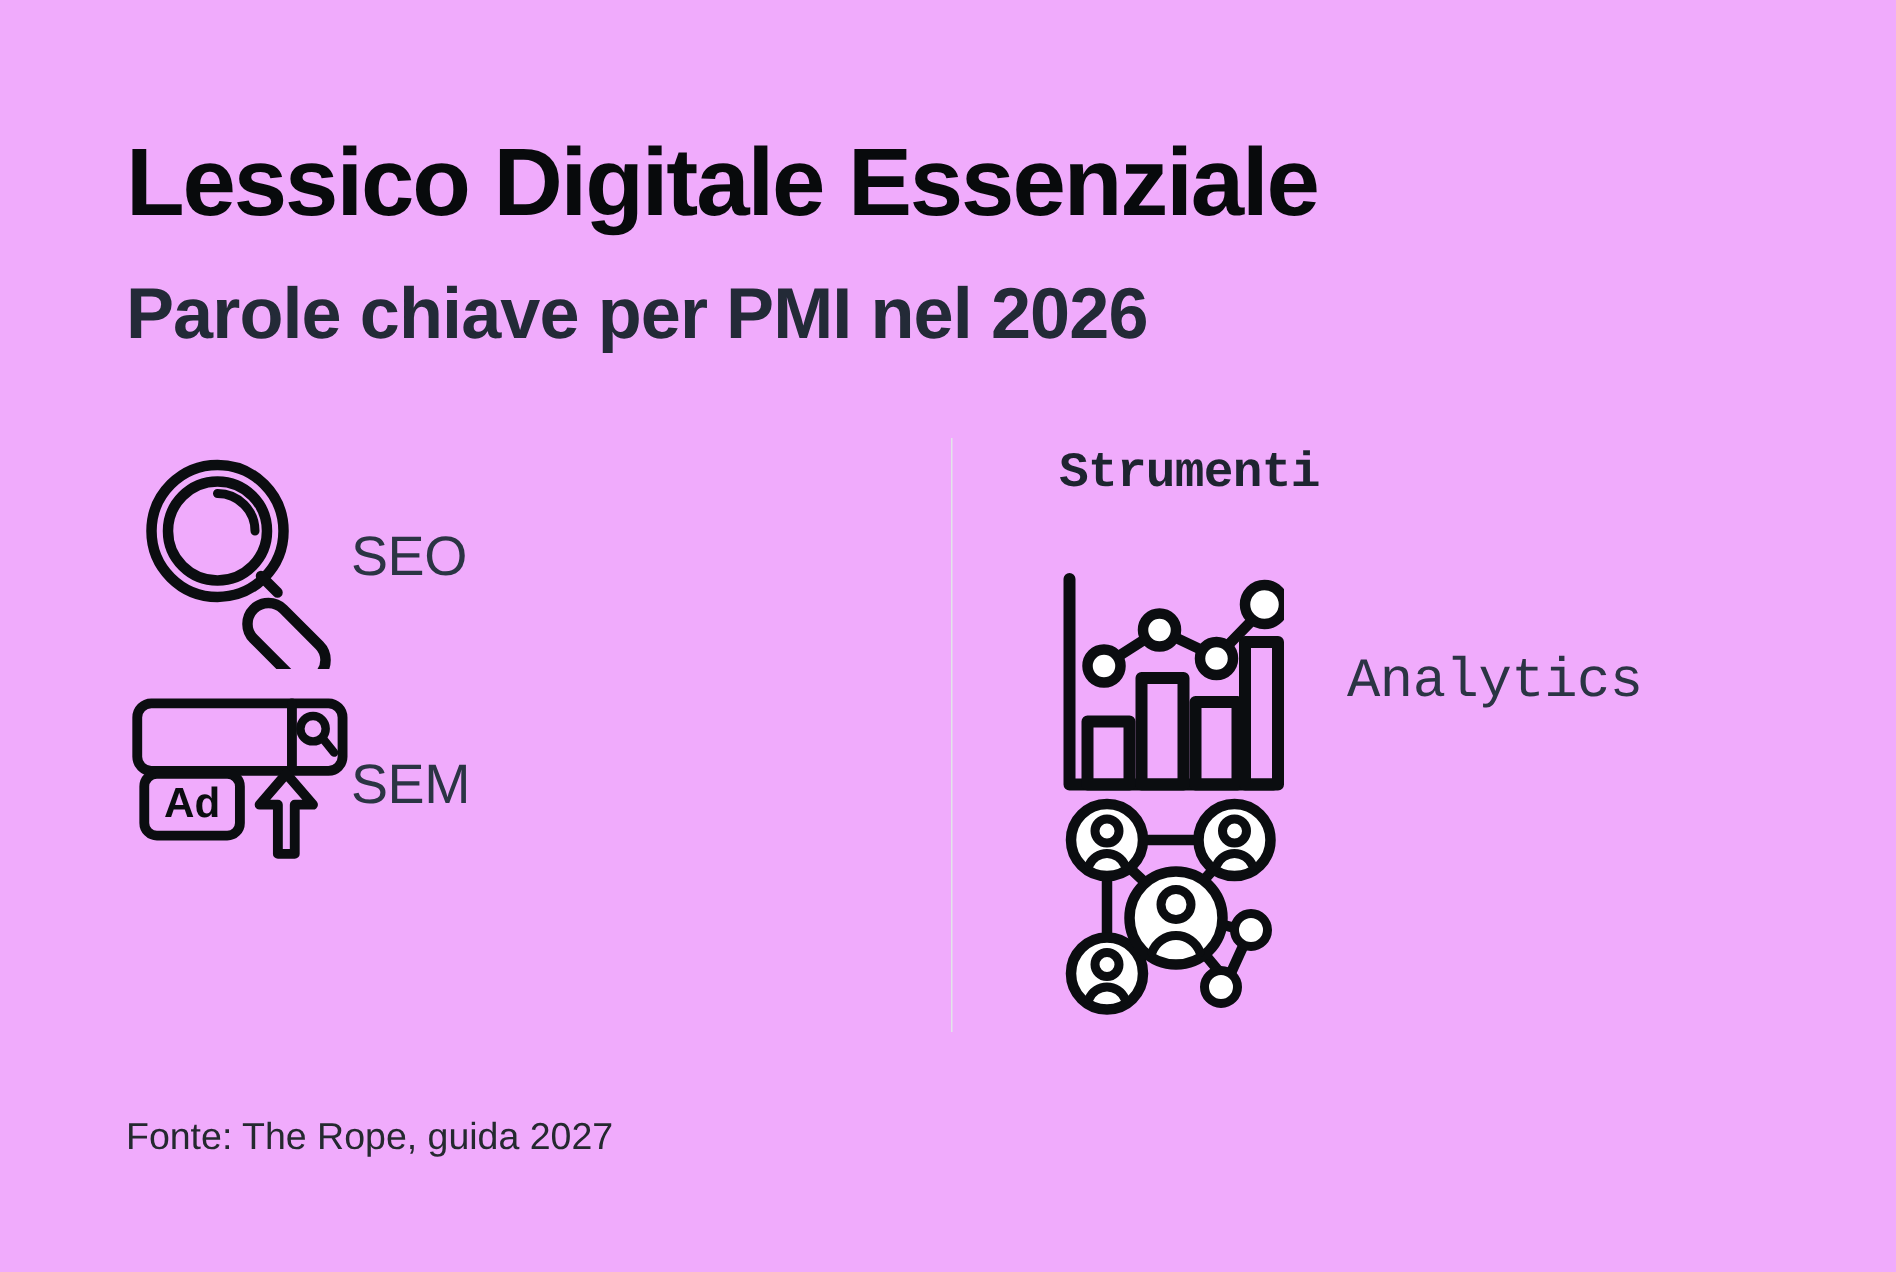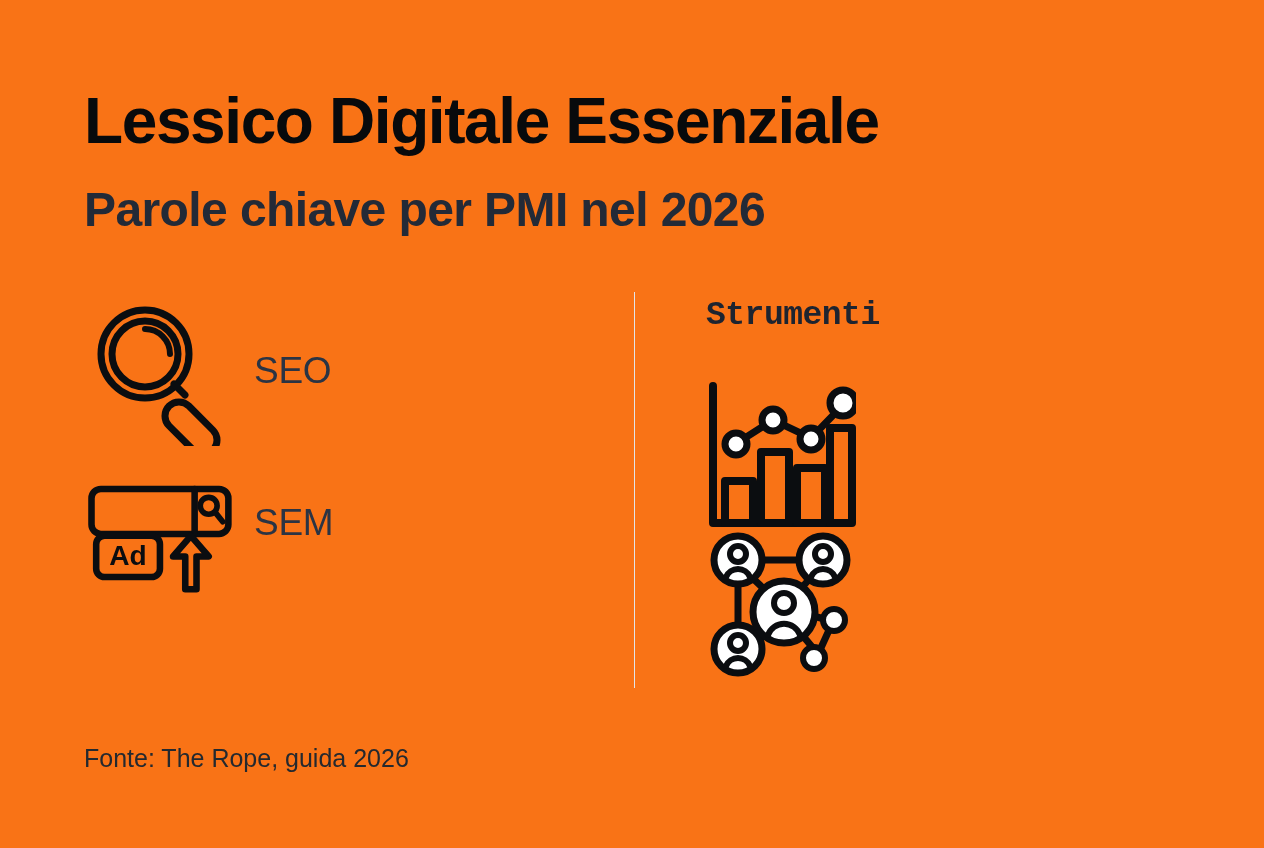--- a/index.html
+++ b/index.html
@@ -13,21 +13,21 @@
     font-family: "Liberation Sans", sans-serif;
     -webkit-font-smoothing: antialiased;
     overflow: hidden;
     position: relative;
   }
   .canvas {
     position: absolute;
     left: 0; top: 0;
     width: 1264px;
     height: 848px;
-    background: #f97316;
+    background: #f0abfc;
   }
 
   
   .title {
     position: absolute;
     left: 84px;
     top: 84px;
     width: 1100px;
     font-size: 64px;
     line-height: 74px;
@@ -81,37 +81,37 @@
     display: flex;
     align-items: center;
     height: 150px;
     margin-bottom: 2px;
   }
   .row .icon-slot {
     width: 150px;
     min-width: 150px;
     height: 150px;
     display: flex;
-    align-items: flex-end;
+    align-items: flex-start;
     justify-content: flex-start;
   }
   .col-right .row .icon-slot {
     width: 160px;
     min-width: 160px;
     justify-content: flex-start;
   }
   .row .label {
     font-size: 37px;
     line-height: 44px;
     font-weight: 400;
     letter-spacing: -0.3px;
     color: #2b3444;
     white-space: nowrap;
   }
-  .col-left .row .label { margin-left: 20px; }
+  .col-left .row .label { }
   .col-right .row .label { margin-left: 32px; }
 
   
   .footer {
     position: absolute;
     left: 84px;
     top: 742px;
     font-size: 25px;
     line-height: 32px;
     font-weight: 400;
@@ -184,20 +184,21 @@
           <rect x="124" y="48" width="22" height="95"></rect>
 
           <path d="M31 63 L67 40 L105 58 L139 23" stroke-width="7" fill="none"></path>
 
           <circle cx="30" cy="64" r="11" fill="#ffffff" stroke-width="7"></circle>
           <circle cx="67" cy="40" r="11" fill="#ffffff" stroke-width="7"></circle>
           <circle cx="105" cy="59" r="11" fill="#ffffff" stroke-width="7"></circle>
           <circle cx="137" cy="23" r="13" fill="#ffffff" stroke-width="7"></circle>
         </svg>
       </div>
+      <div class="label">Analytics</div>
     </div>
 
     <div class="row">
       <div class="icon-slot">
         <svg width="150" height="150" viewBox="0 0 150 150" fill="none" stroke="#0b0d10" stroke-width="7" stroke-linecap="round" stroke-linejoin="round">
 
           <line x1="36" y1="28" x2="112" y2="28"></line>
           <line x1="32" y1="48" x2="32" y2="112"></line>
           <line x1="40" y1="40" x2="72" y2="70"></line>
           <line x1="108" y1="42" x2="90" y2="62"></line>
@@ -223,15 +224,15 @@
           <path d="M62 103 A17 17 0 0 1 94 103" stroke-width="6" fill="none"></path>
 
           <circle cx="128" cy="88" r="11" fill="#ffffff" stroke-width="6"></circle>
           <circle cx="108" cy="126" r="11" fill="#ffffff" stroke-width="6"></circle>
         </svg>
       </div>
     </div>
 
   </div>
 
-  <div class="footer">Fonte: The Rope, guida 2026</div>
+  <div class="footer">Fonte: The Rope, guida 2027</div>
 
 </div>
 
 </body></html>

